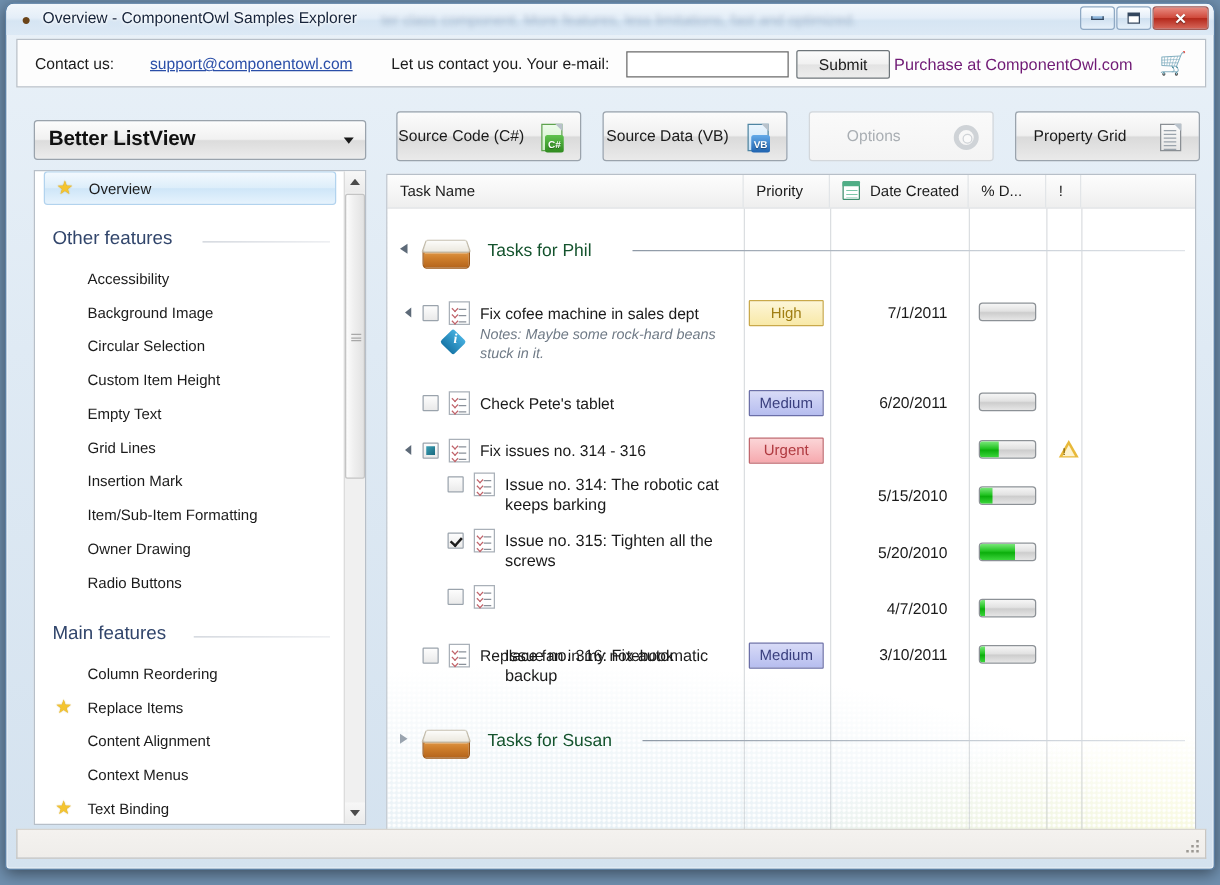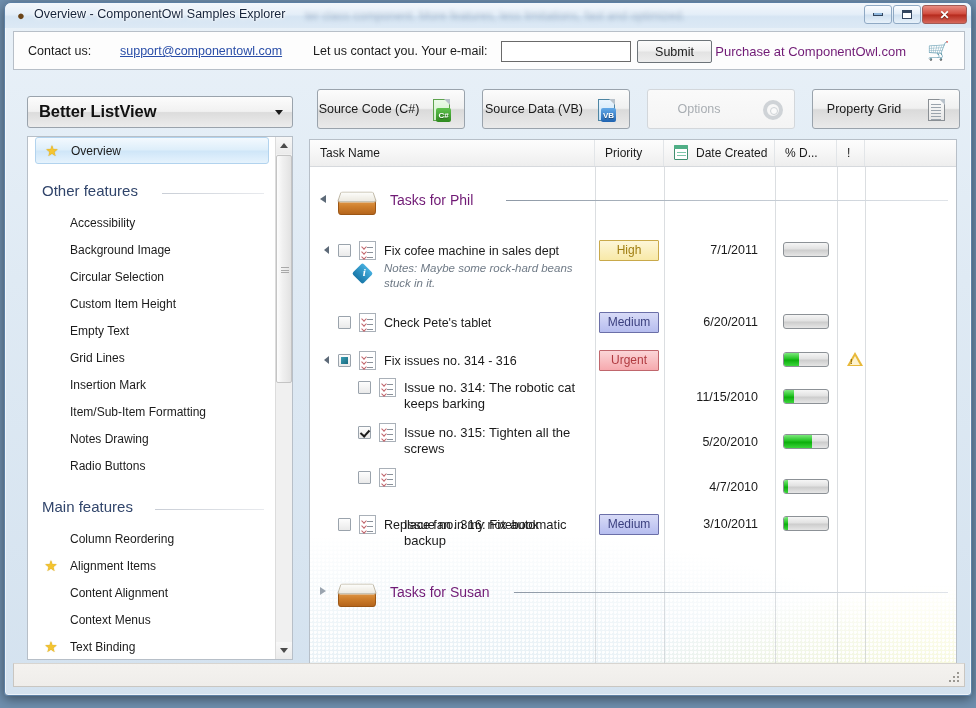--- a/index.html
+++ b/index.html
@@ -301,21 +301,21 @@
     content:''; position:absolute; left:1px; top: 3px; right:1px; height:1px; background: rgba(255,255,255,0.35);
   }
   .box-lid {
     position:absolute; left: 3px; top: 3px; width: 36px; height: 13px;
     background: linear-gradient(180deg,#fdfdfb 0%, #ece9e0 100%);
     border: 1px solid #bfb8a6;
     transform: perspective(40px) rotateX(38deg);
     border-radius: 2px;
   }
   .ghdr .gname {
-    position:absolute; left: 80px; top: 13px; font-size: 14px; color: #701a75; white-space: nowrap;
+    position:absolute; left: 80px; top: 13px; font-size: 14px; color: #14532d; white-space: nowrap;
   }
   .ghdr .gline {
     position:absolute; top: 21px; height: 1px;
     background: linear-gradient(90deg,#8e99a6 0%, #c5ccd4 60%, #dfe3e8 100%);
   }
 
   
   .irow { position:absolute; left:0; right:0; }
   .tri-item {
     position:absolute; width:0;height:0;
@@ -477,35 +477,35 @@
           <div class="sl-item">
             <div class="lbl">Grid Lines</div>
           </div>
           <div class="sl-item">
             <div class="lbl">Insertion Mark</div>
           </div>
           <div class="sl-item">
             <div class="lbl">Item/Sub-Item Formatting</div>
           </div>
           <div class="sl-item">
-            <div class="lbl">Notes Drawing</div>
+            <div class="lbl">Owner Drawing</div>
           </div>
           <div class="sl-item">
             <div class="lbl">Radio Buttons</div>
           </div>
           <div class="sl-group">
             <div class="gtitle">Main features</div>
             <div class="gline" style="left: 126.8px;"></div>
           </div>
           <div class="sl-item">
             <div class="lbl">Column Reordering</div>
           </div>
           <div class="sl-item">
             <div class="star">★</div>
-            <div class="lbl">Alignment Items</div>
+            <div class="lbl">Replace Items</div>
           </div>
           <div class="sl-item">
             <div class="lbl">Content Alignment</div>
           </div>
           <div class="sl-item">
             <div class="lbl">Context Menus</div>
           </div>
           <div class="sl-item">
             <div class="star">★</div>
             <div class="lbl">Text Binding</div>
@@ -663,21 +663,21 @@
                 <div class="chk " style="left: 48px; top: 7px;"></div>
                 <div class="tasklist-icon" style="left: 69px; top: 4px;">
                   <i style="top:3px"></i>
                   <span style="top:5px"></span>
                   <i style="top:8px"></i>
                   <span style="top:10px"></span>
                   <i style="top:13px"></i>
                   <span style="top:15px"></span>
                 </div>
                 <div class="itext sub" style="left: 94px; top: 6px; width: 180px;">Issue no. 314: The robotic cat keeps barking</div>
-                <div class="dateval" style="left: 354px; width: 94px; top: 16px;">11/15/2010</div>
+                <div class="dateval" style="left: 354px; width: 94px; top: 16px;">5/15/2010</div>
                 <div class="pbar" style="left: 473px; top: 15px;">
                   <div class="fill" style="width: 22%;"></div>
                 </div>
               </div>
               <div class="irow" style="top: 252px; height: 44px;">
                 <div class="chk checked" style="left: 48px; top: 7px;"></div>
                 <div class="tasklist-icon" style="left: 69px; top: 4px;">
                   <i style="top:3px"></i>
                   <span style="top:5px"></span>
                   <i style="top:8px"></i>

